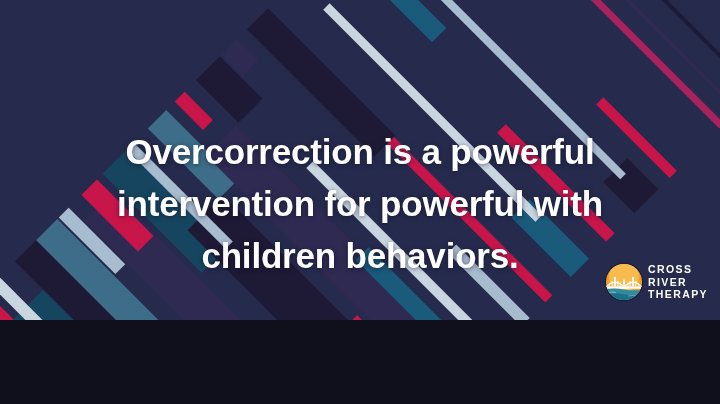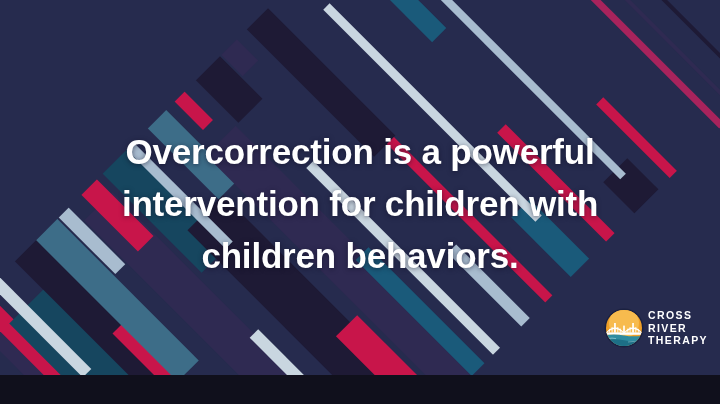--- a/index.html
+++ b/index.html
@@ -1,20 +1,20 @@
 <!DOCTYPE html>
 <html><head>
 <meta charset="utf-8">
 <style>
   html,body{margin:0;padding:0;background:#10101c;}
   body{font-family:"Liberation Sans",sans-serif;}
 
   #canvas{
     position:relative;
-    width:720px;height:375px;
+    width:720px;height:320px;
     overflow:hidden;
     background:#262b4e;
   }
 
   
   #bg{position:absolute;inset:0;overflow:hidden;}
   #bg svg{display:block;width:720px;height:404px;}
 
   
   #quote{
@@ -30,21 +30,21 @@
     text-shadow:0 1px 5px rgba(15,12,35,.55);
     padding:0 46px;
     box-sizing:border-box;
   }
   #quote .ln{display:block;white-space:nowrap;}
 
   
   #logo{
     position:absolute;
     right:12px;
-    bottom:27px;
+    bottom:18px;
     display:flex;
     align-items:center;
     gap:4px;
   }
   #logo .badge{width:40px;height:40px;display:block;flex:0 0 auto;}
   #logo .wordmark{
     display:flex;flex-direction:column;
     color:#ffffff;
     font-size:10.5px;
     font-weight:bold;
@@ -133,21 +133,21 @@
         <rect x=" 852" y=" 120" width="4" height="420" fill="#3d6d88"></rect>
         <rect x=" 880" y="-60" width="30" height="300" fill="#1e1a35"></rect>
         <rect x=" 920" y=" 260" width="5" height="320" fill="#a8bccf"></rect>
         <rect x=" 948" y="  80" width="18" height="300" fill="#2f2a52"></rect>
       </g>
     </svg>
   </div>
 
   <div id="quote">
     <span class="ln">Overcorrection is a powerful</span>
-    <span class="ln">intervention for children with</span>
+    <span class="ln">intervention for powerful with</span>
     <span class="ln">children behaviors.</span>
   </div>
 
   <div id="logo">
 
     <svg class="badge" viewBox="0 0 40 40">
       <defs>
         <clipPath id="disc">
             <circle cx="20" cy="20" r="18"></circle>
           </clipPath>

